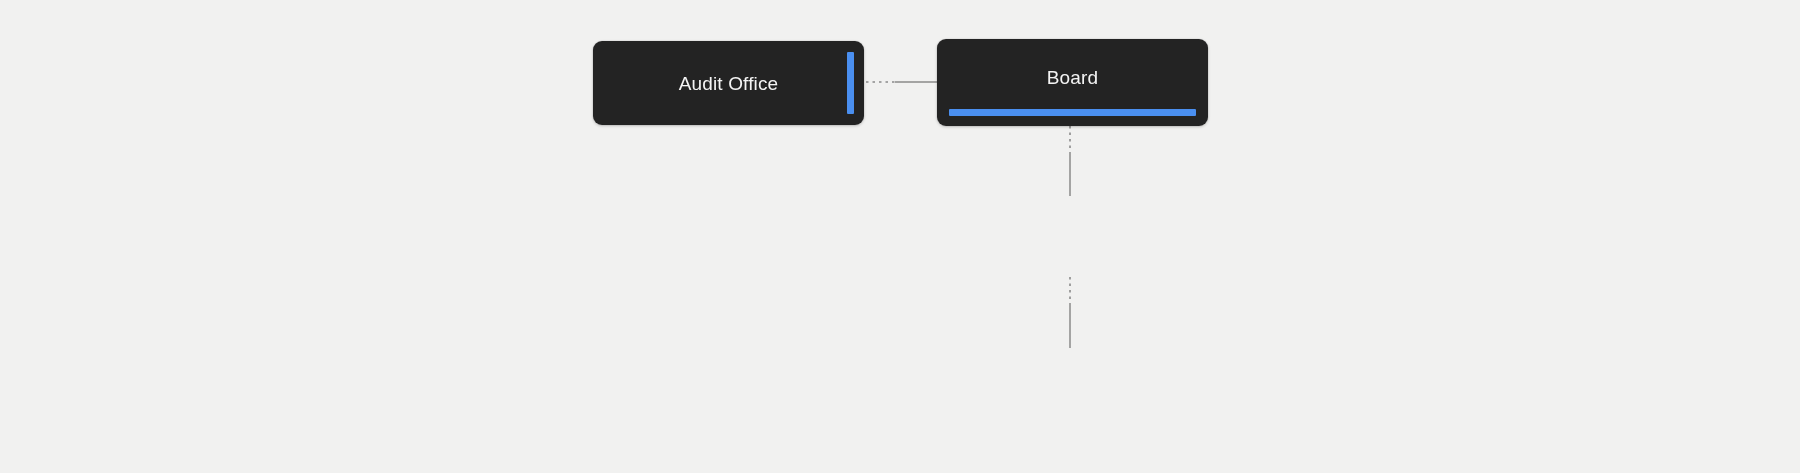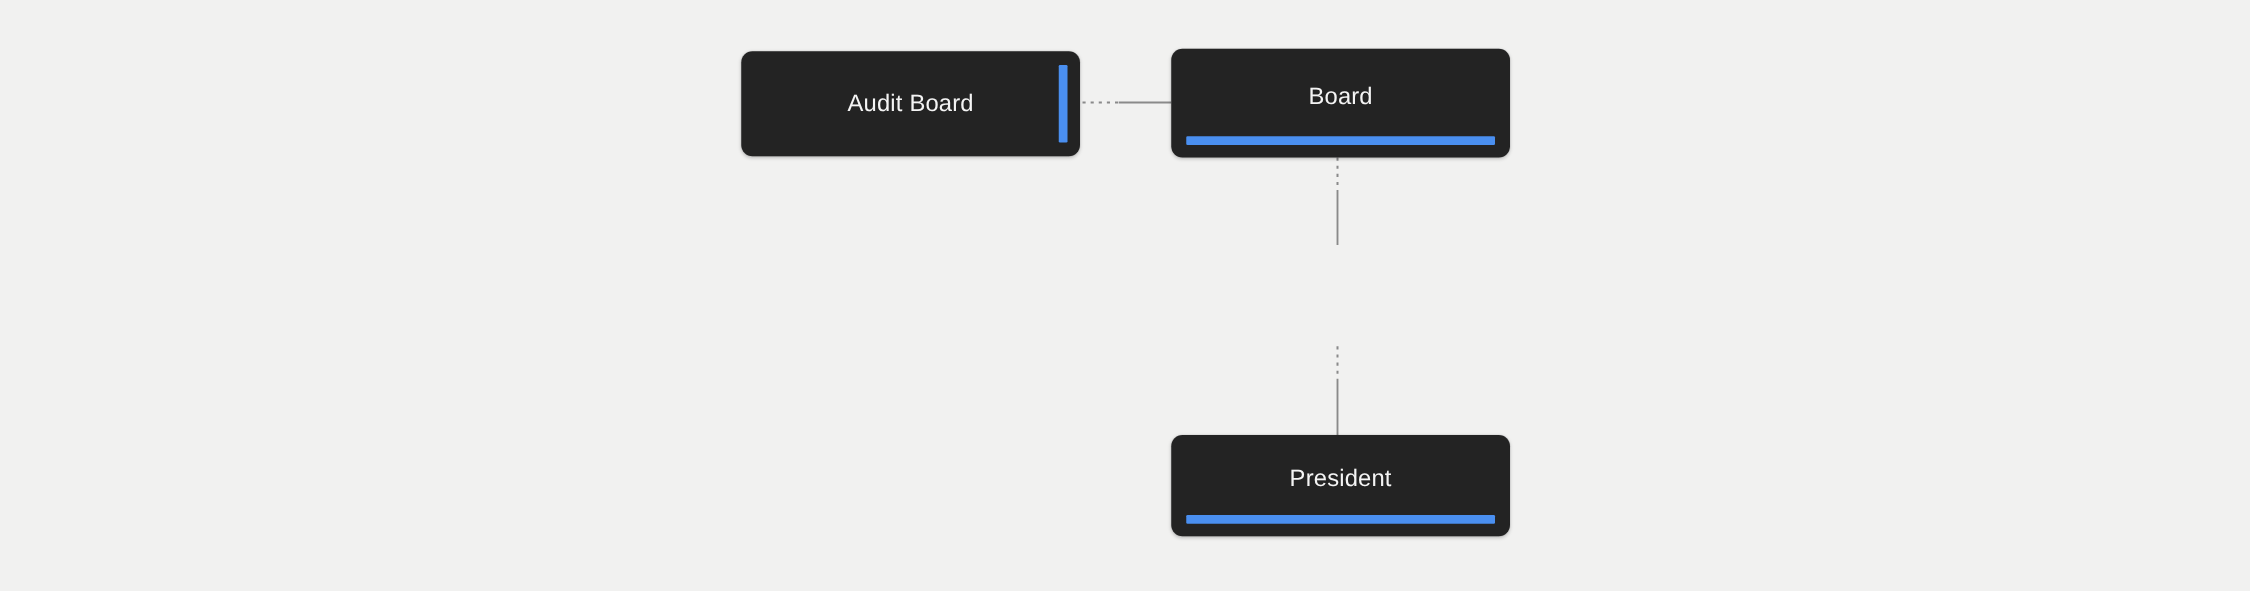--- a/index.html
+++ b/index.html
@@ -78,28 +78,24 @@
   <svg class="edge-layer" width="1800" height="473" viewBox="0 0 1800 473" xmlns="http://www.w3.org/2000/svg">
       <line x1="866" y1="82" x2="895" y2="82" stroke="#8a8a8a" stroke-width="1.6" stroke-dasharray="2.5 4"></line>
       <line x1="895" y1="82" x2="937" y2="82" stroke="#8a8a8a" stroke-width="1.5"></line>
       <line x1="1070" y1="126" x2="1070" y2="152" stroke="#8a8a8a" stroke-width="1.6" stroke-dasharray="2.5 4"></line>
       <line x1="1070" y1="152" x2="1070" y2="196" stroke="#8a8a8a" stroke-width="1.5"></line>
       <line x1="1070" y1="277" x2="1070" y2="303" stroke="#8a8a8a" stroke-width="1.6" stroke-dasharray="2.5 4"></line>
       <line x1="1070" y1="303" x2="1070" y2="348" stroke="#8a8a8a" stroke-width="1.5"></line>
     </svg>
 
   <div class="node" style="left: 593px; top: 41px; width: 271px; height: 84px; background: rgb(35, 35, 35);">
-    <span class="node-label" style="color: rgb(244, 244, 244);">Audit Board</span>
+    <span class="node-label" style="color: rgb(244, 244, 244);">Audit Office</span>
     <span class="accent-right" style="background: rgb(74, 143, 240);"></span>
   </div>
 
   <div class="node has-bottom-bar" style="left: 937px; top: 39px; width: 271px; height: 87px; background: rgb(35, 35, 35);">
     <span class="node-label" style="color: rgb(244, 244, 244);">Board</span>
     <span class="accent-bottom" style="background: rgb(74, 143, 240);"></span>
   </div>
 
 
-  <div class="node has-bottom-bar" style="left: 937px; top: 348px; width: 271px; height: 81px; background: rgb(35, 35, 35);">
-    <span class="node-label" style="color: rgb(244, 244, 244);">President</span>
-    <span class="accent-bottom" style="background: rgb(74, 143, 240);"></span>
-  </div>
 
 </div>
 
 </body></html>

